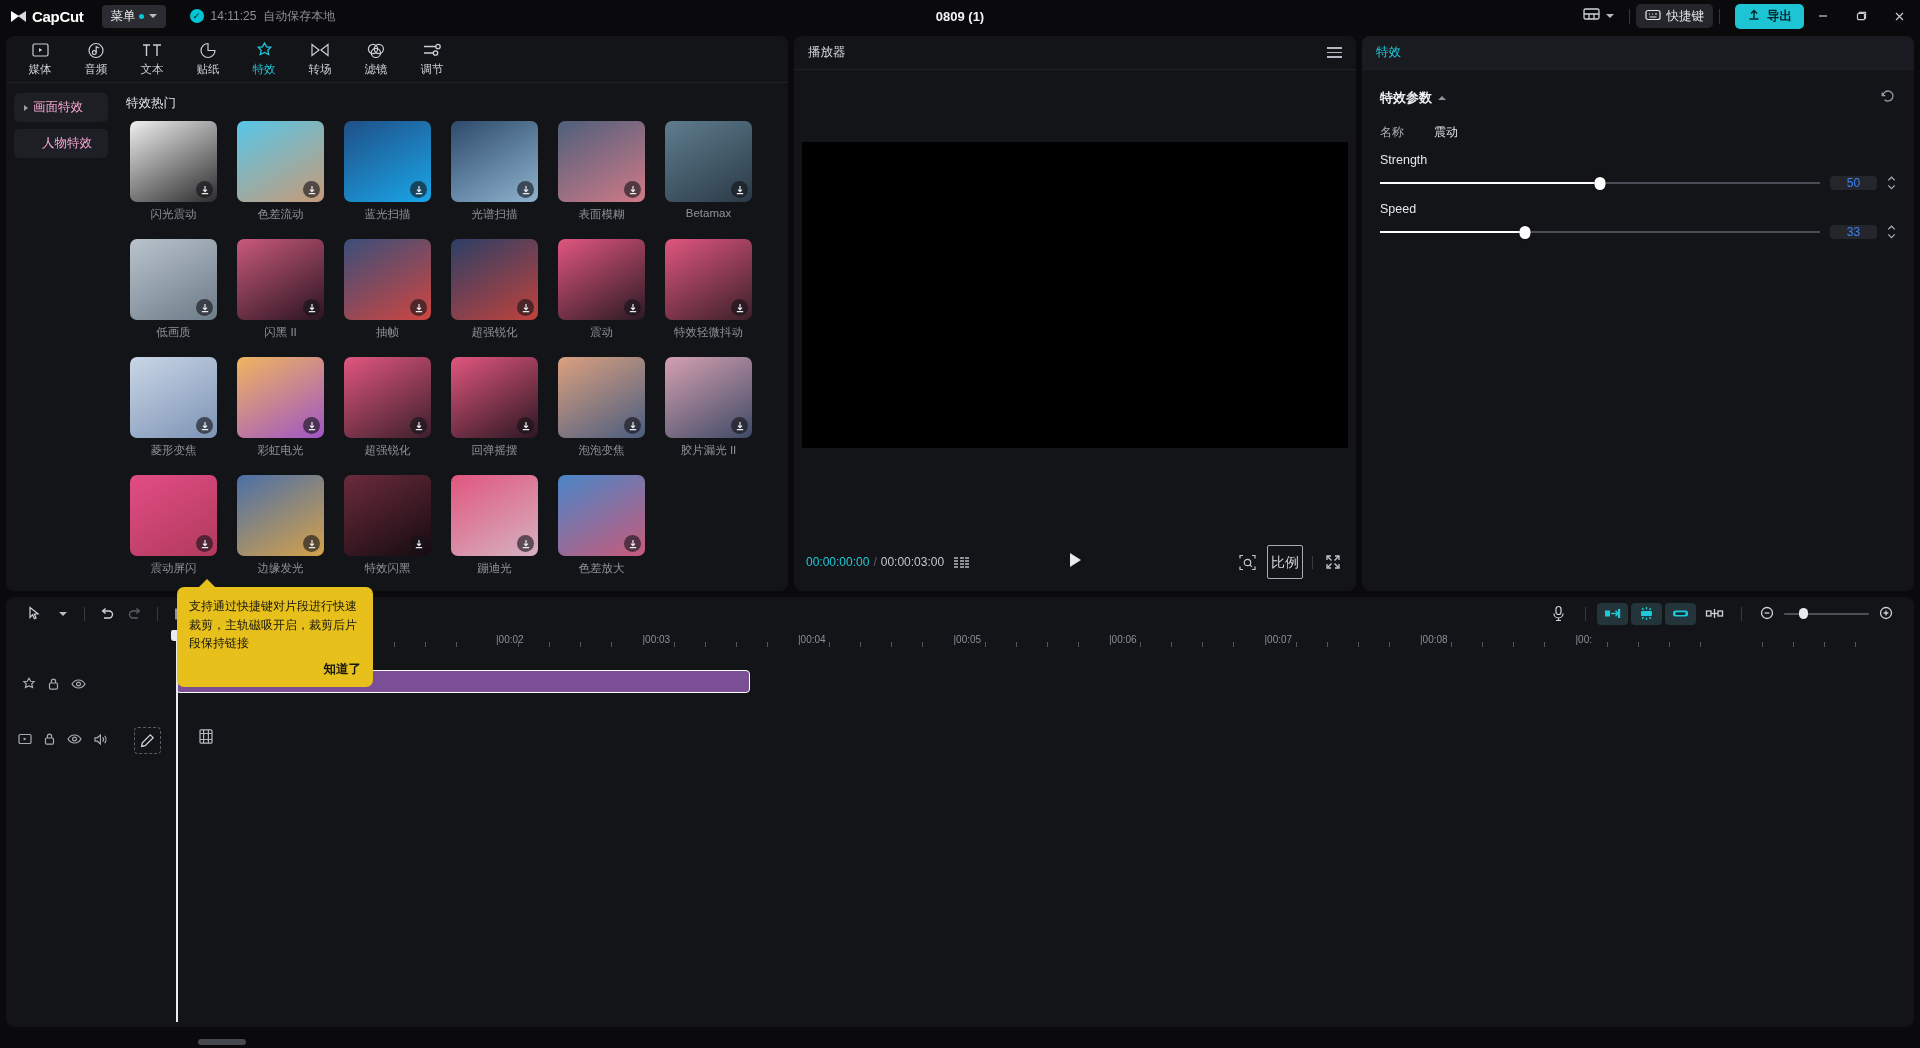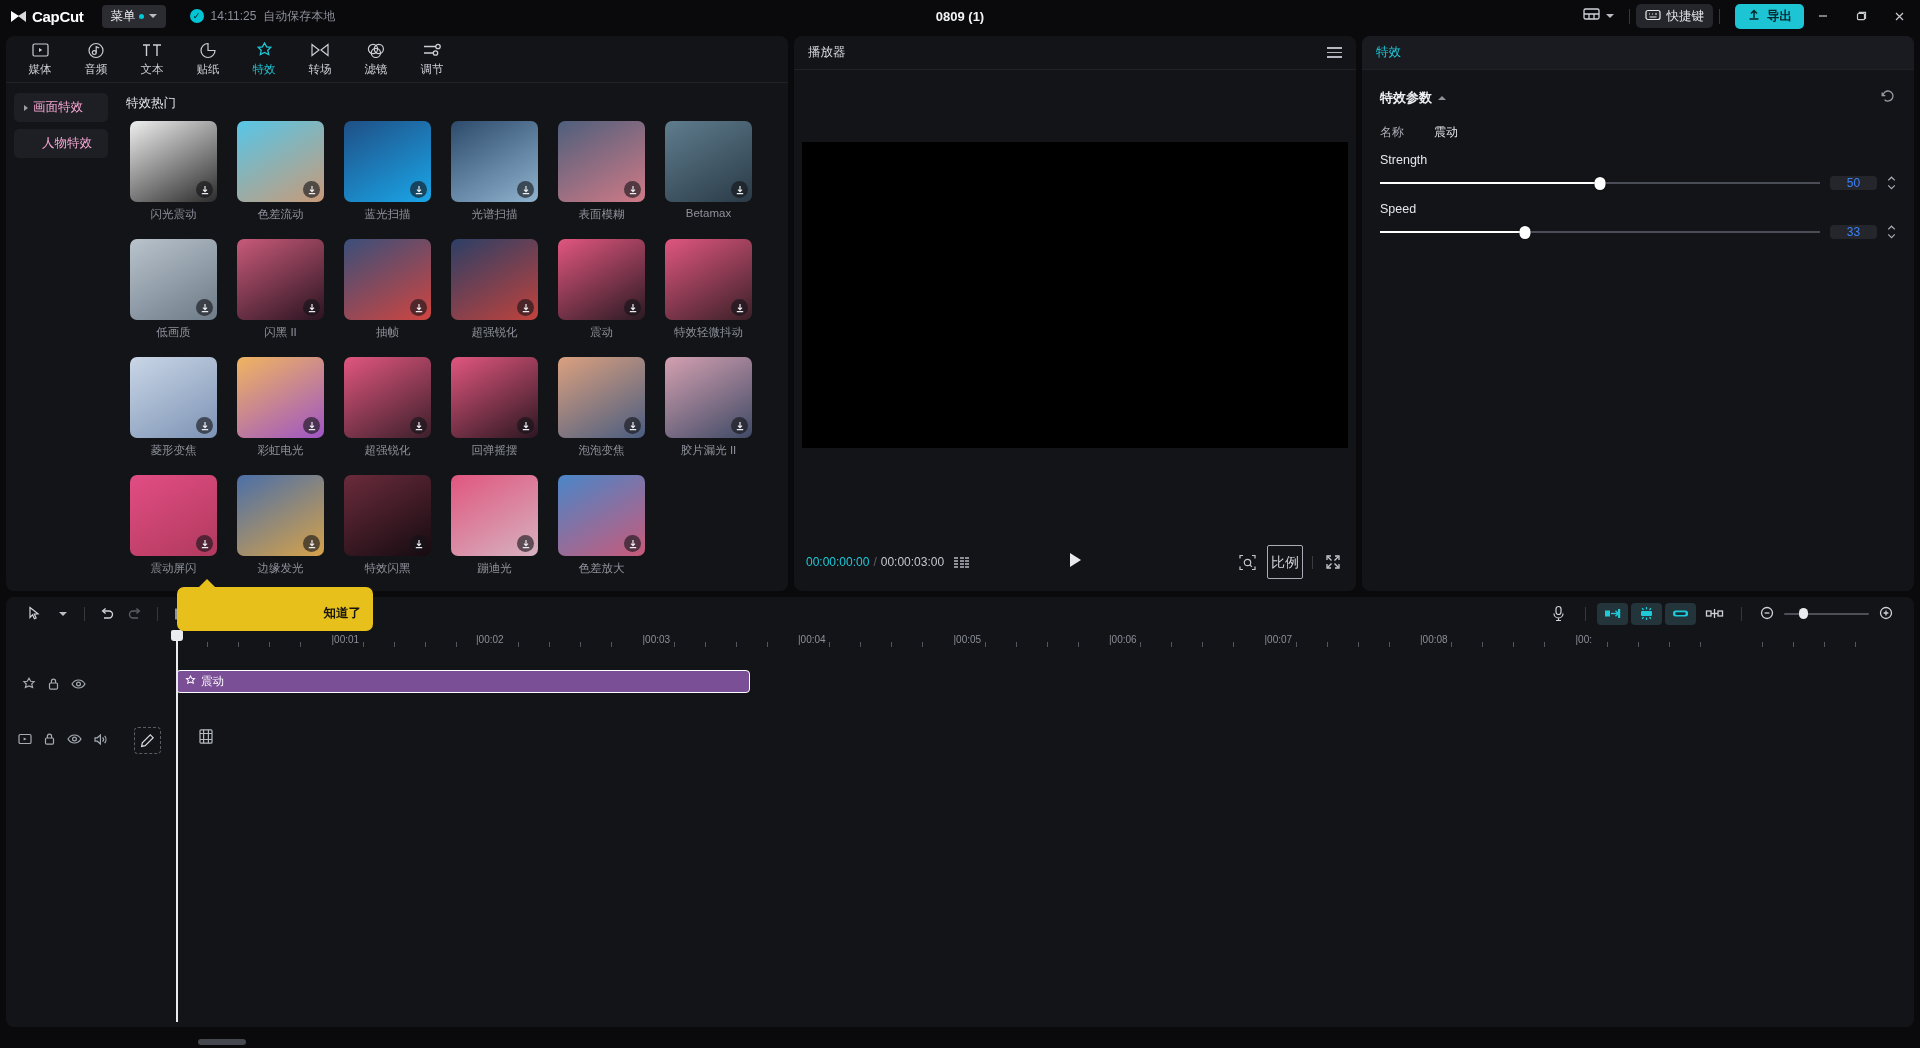--- a/index.html
+++ b/index.html
@@ -904,21 +904,21 @@
       <span class="tick" style="left: 1368.4px;"></span>
       <span class="tick" style="left: 1430.6px;"></span>
       <span class="tick" style="left: 1461.7px;"></span>
       <span class="tick" style="left: 1492.8px;"></span>
       <span class="tick" style="left: 1523.9px;"></span>
       <span class="tick" style="left: 1586.1px;"></span>
       <span class="tick" style="left: 1617.2px;"></span>
       <span class="tick" style="left: 1648.3px;"></span>
       <span class="tick" style="left: 1679.4px;"></span>
       <span class="rlabel" style="left: 151.5px;">|00:01</span>
-      <span class="rlabel" style="left: 296px;">|00:02</span>
+      <span class="rlabel" style="left: 316px;">|00:02</span>
       <span class="rlabel" style="left: 462.5px;">|00:03</span>
       <span class="rlabel" style="left: 618px;">|00:04</span>
       <span class="rlabel" style="left: 773.5px;">|00:05</span>
       <span class="rlabel" style="left: 929px;">|00:06</span>
       <span class="rlabel" style="left: 1084.5px;">|00:07</span>
       <span class="rlabel" style="left: 1240px;">|00:08</span>
       <span class="rlabel" style="left: 1395.5px;">|00:</span>
     </div>
 
   <div class="tracks-area">
@@ -986,20 +986,21 @@
         </svg>
     </div>
     <div style="position:absolute;left:192px;top:76px;">
       <svg width="16" height="17" viewBox="0 0 16 17" fill="none" stroke="#b4b8c0" stroke-width="1.2">
           <rect x="2" y="1.8" width="12" height="13.4" rx="1"></rect>
           <path d="M2 5.5h12M2 11.5h12M5.6 1.8v13.4M10.4 1.8v13.4"></path>
         </svg>
     </div>
 
     <div class="tooltip" style="left:171px;top:-65px;">
+      <div>支持通过快捷键对片段进行快速裁剪，主轨磁吸开启，裁剪后片段保持链接</div>
       <div class="tooltip-ok">知道了</div>
     </div>
   </div>
 </div>
 
 <div class="bottom-scroll">
   <span class="bs-thumb"></span>
 </div>
 
 </body></html>

